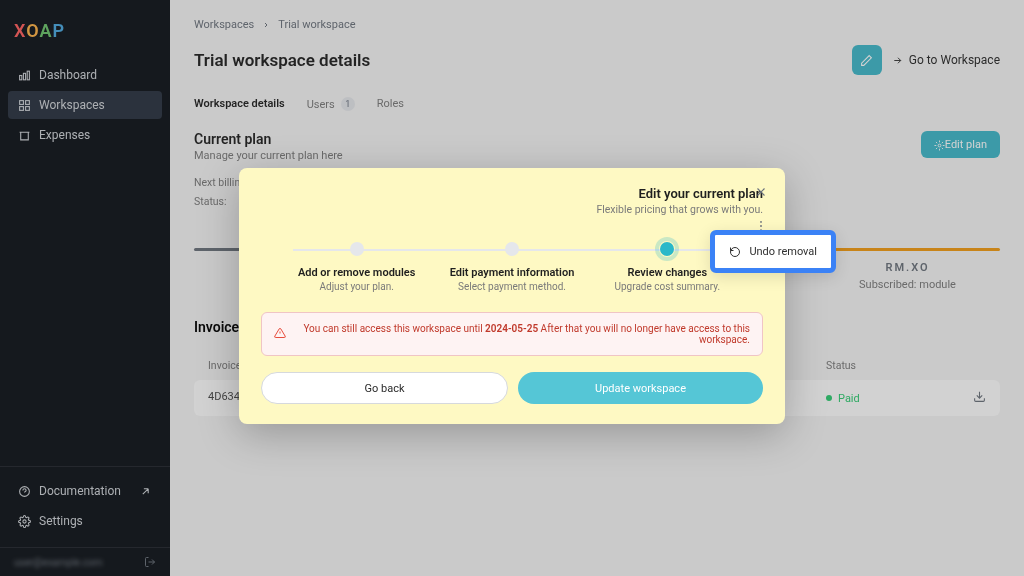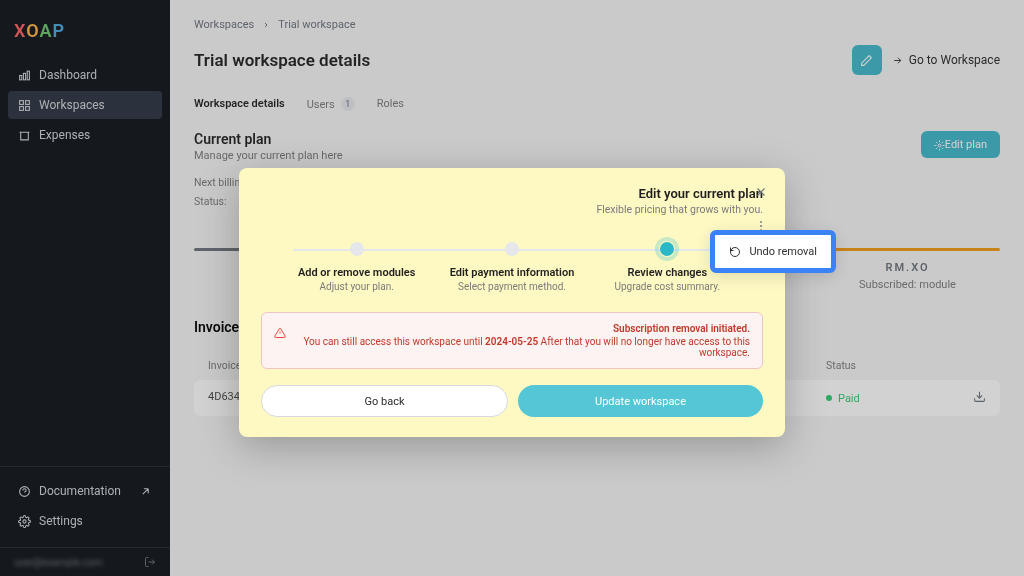--- a/index.html
+++ b/index.html
@@ -276,21 +276,20 @@
       <div class="step-sub">Upgrade cost summary.</div>
     </div>
   </div>
   <div class="alert">
     <span class="alert-icon">
       <svg viewBox="0 0 24 24" fill="none" stroke="currentColor" stroke-width="2">
           <path d="M10.29 3.86L1.82 18a2 2 0 001.71 3h16.94a2 2 0 001.71-3L13.71 3.86a2 2 0 00-3.42 0zM12 9v4M12 17h.01"></path>
         </svg>
     </span>
     <div class="alert-body">
-      <div class="alert-title">Subscription removal initiated.</div>
       <div>
         <span>You can still access this workspace until </span><span class="alert-date">2024-05-25</span><span> After that you will no longer have access to this workspace.</span>
       </div>
     </div>
   </div>
   <div class="modal-actions">
     <div class="btn btn-secondary">
         <span>Go back</span>
       </div>
     <div class="btn btn-primary">

